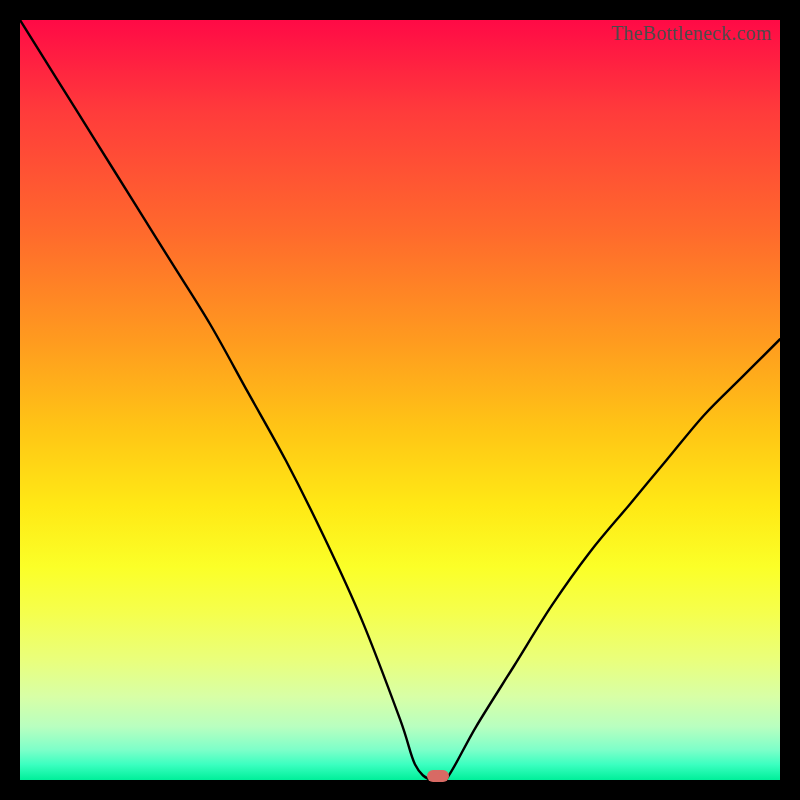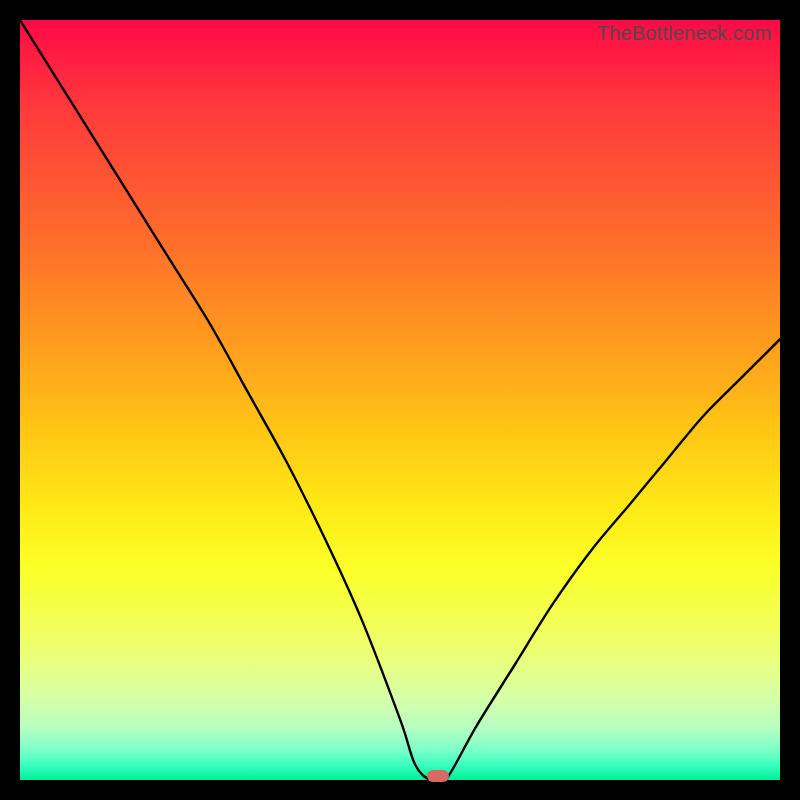--- a/index.html
+++ b/index.html
@@ -43,20 +43,21 @@
   }
   .watermark {
     position: absolute;
     top: 2px;
     right: 8px;
     font-size: 20px;
     font-weight: 500;
     color: #4a4a4a;
     letter-spacing: 0.2px;
     user-select: none;
+    font-family: Liberation Serif, serif;
   }
   svg.curve {
     position: absolute;
     left: 0;
     top: 0;
     width: 760px;
     height: 760px;
   }
   .marker {
     position: absolute;

